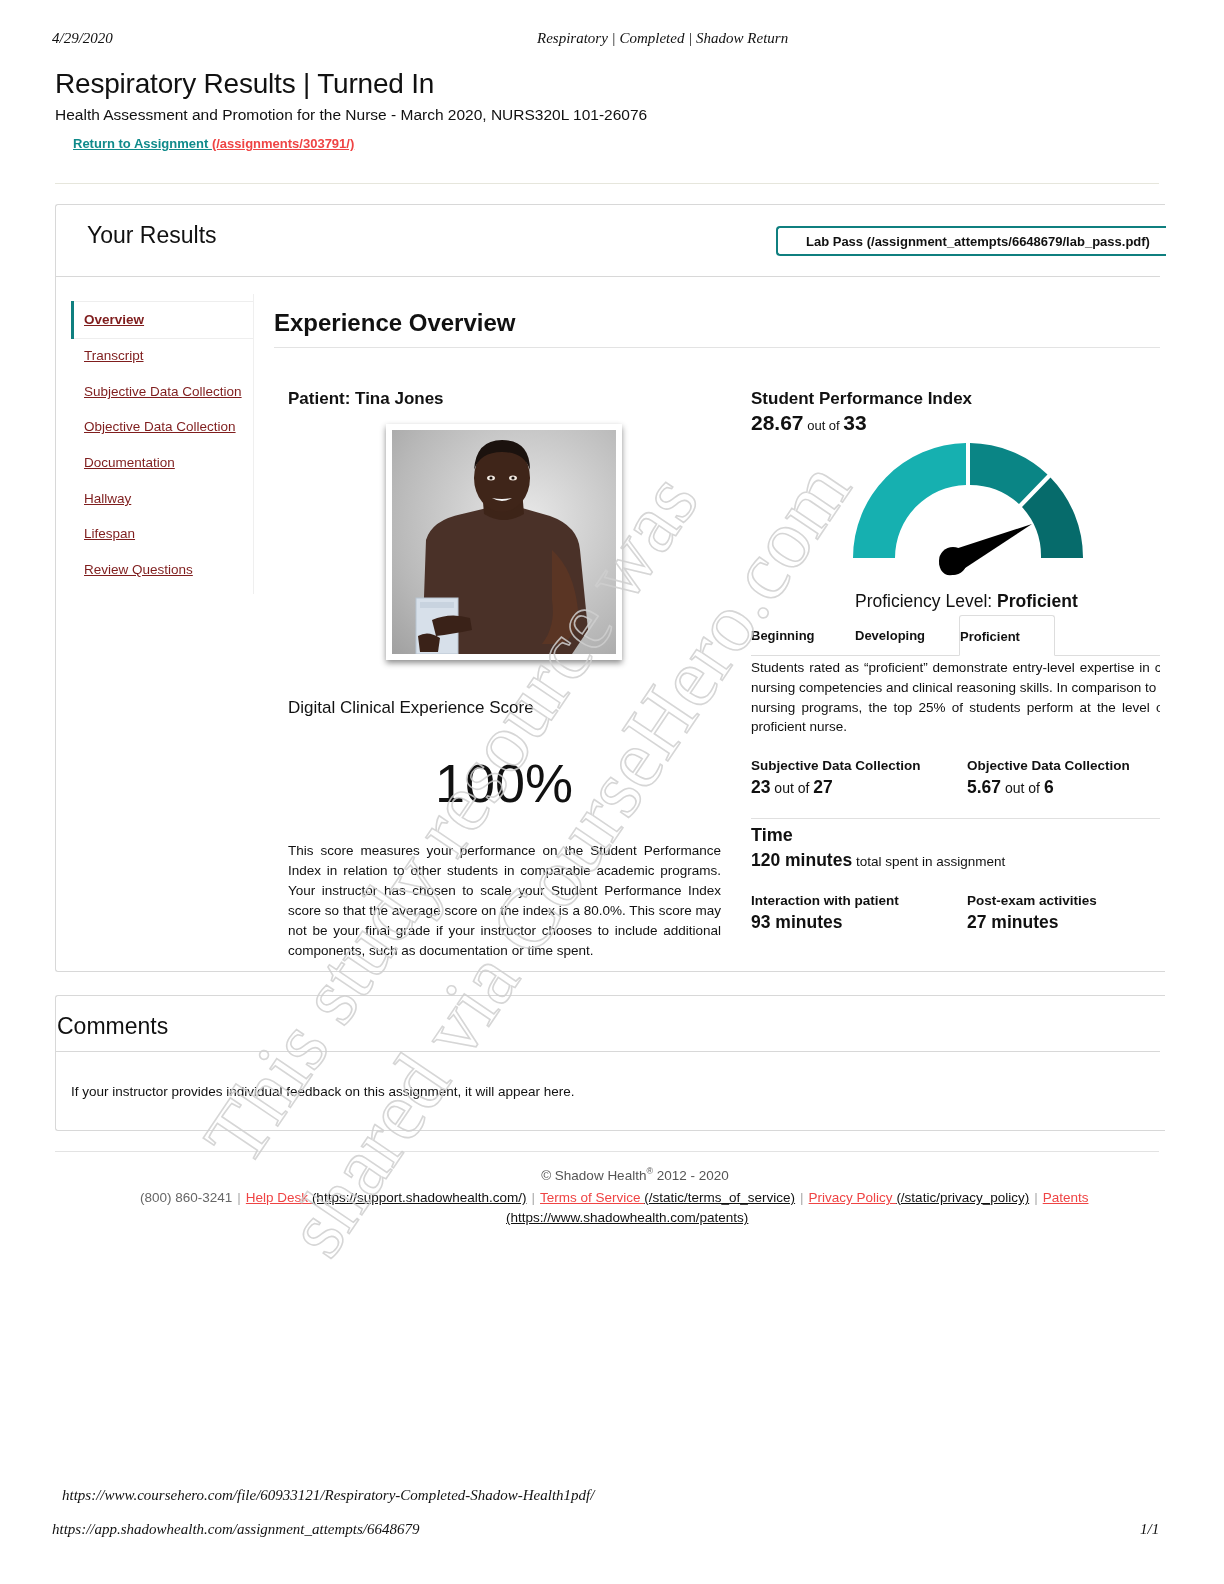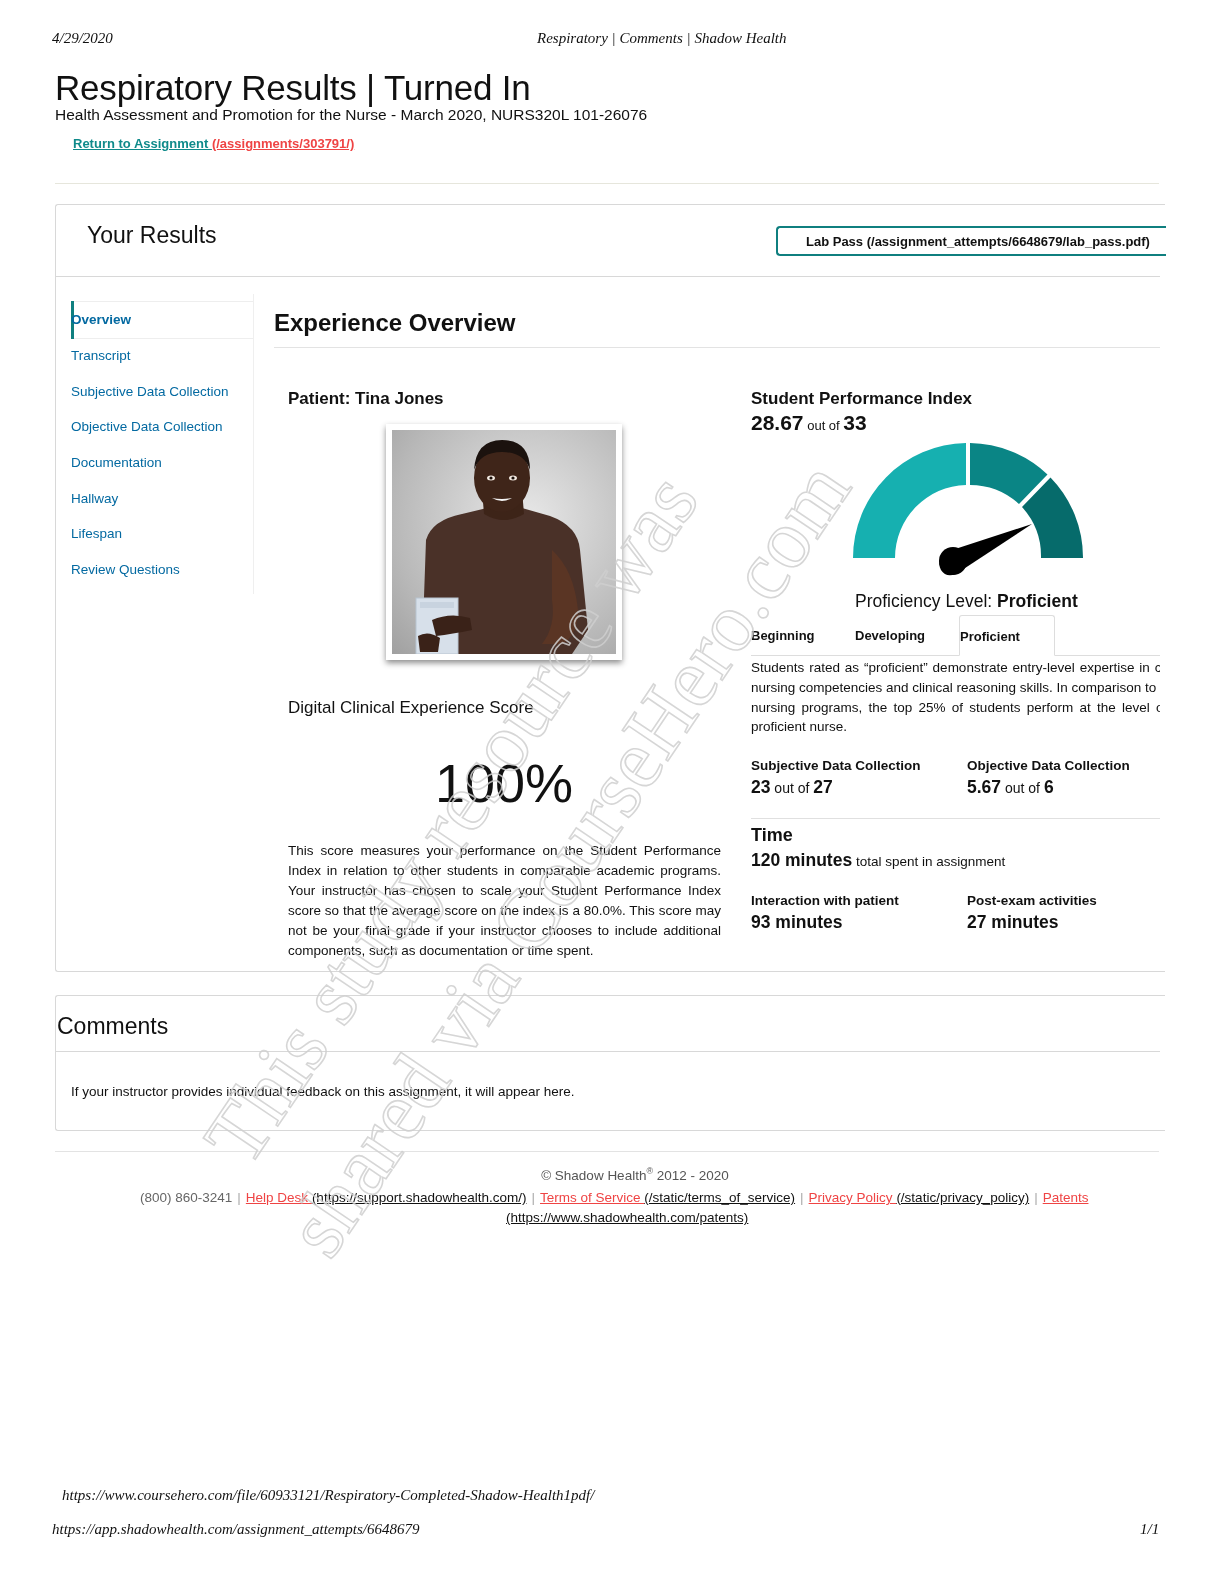--- a/index.html
+++ b/index.html
@@ -12,36 +12,36 @@
   .abs { position: absolute; }
 
   
   .print-date { left: 52px; top: 30px; font-size: 15px; }
   .print-title { left: 537px; top: 30px; font-size: 15px; }
   .print-url1 { left: 62px; top: 1487px; font-size: 15px; }
   .print-url2 { left: 52px; top: 1521px; font-size: 15px; }
   .print-page { left: 1140px; top: 1521px; font-size: 15px; text-align: right; }
 
   
-  .page-title { left: 55px; top: 68px; font-size: 35px; font-weight: normal; margin: 0; letter-spacing: -0.2px; }
+  .page-title { left: 55px; top: 68px; font-size: 28px; font-weight: normal; margin: 0; letter-spacing: -0.2px; }
   .page-subtitle { left: 55px; top: 106px; font-size: 15.5px; }
   .return-link { left: 73px; top: 136px; font-size: 13px; font-weight: bold; }
   .return-link .lbl { color: #0f8a8a; text-decoration: underline; }
   .return-link .path { color: #ef4444; text-decoration: underline; }
   .hr-top { left: 55px; top: 183px; width: 1104px; height: 1px; background: #e6e6dc; }
 
   
   .results-card { left: 55px; top: 204px; width: 1110px; height: 768px; border: 1px solid #d8d8d8; border-right: none; border-radius: 3px 0 0 3px; box-sizing: border-box; }
   .results-title { left: 87px; top: 222px; font-size: 23px; }
   .card-head-line { left: 56px; top: 276px; width: 1104px; height: 1px; background: #d8d8d8; }
   .labpass-btn { left: 776px; top: 226px; width: 390px; height: 30px; border: 2px solid #0f7f7f; border-right: none; border-radius: 4px 0 0 4px; box-sizing: border-box; font-size: 13px; font-weight: bold; padding: 6px 0 0 28px; white-space: nowrap; overflow: hidden; background: #fff; }
 
   
   .sidenav { left: 71px; top: 294px; width: 182px; height: 300px; border-right: 1px solid #efefef; }
-  .nav-item { position: absolute; left: 0; font-size: 13.5px; color: #0369a1; white-space: nowrap; }
+  .nav-item { position: absolute; left: 13px; font-size: 13.5px; text-decoration: underline; color: #7f1d1d; white-space: nowrap; }
   .nav-active-bar { left: 71px; top: 301px; width: 3px; height: 38px; background: #0f7f7f; }
   .nav-active-box { left: 74px; top: 301px; width: 179px; height: 38px; border-top: 1px solid #eee; border-bottom: 1px solid #eee; box-sizing: border-box; }
 
   
   .exp-title { left: 274px; top: 309px; font-size: 24px; font-weight: bold; }
   .exp-line { left: 274px; top: 347px; width: 886px; height: 1px; background: #e3e3e3; }
 
   .patient-label { left: 288px; top: 389px; font-size: 17px; font-weight: bold; }
   .portrait { left: 386px; top: 424px; width: 236px; height: 236px; background: #fff; box-shadow: 0 3px 6px rgba(0,0,0,0.45); }
   .portrait-inner { position: absolute; left: 6px; top: 6px; width: 224px; height: 224px; overflow: hidden; background: radial-gradient(ellipse at 60% 40%, #e8e8e8 0%, #b8b8b8 70%, #a0a0a0 100%); }
@@ -88,21 +88,21 @@
   .footer-links .path { text-decoration: underline; color: #111; }
   .footer-links2 { left: 506px; top: 1210px; font-size: 13.5px; text-decoration: underline; color: #111; }
 
   
   .watermark { left: 0; top: 0; width: 1224px; height: 1584px; pointer-events: none; }
 </style>
 </head>
 <body>
 
 <div class="abs serif print-date">4/29/2020</div>
-<div class="abs serif print-title">Respiratory | Comments | Shadow Health</div>
+<div class="abs serif print-title">Respiratory | Completed | Shadow Return</div>
 
 <h1 class="abs page-title">Respiratory Results | Turned In</h1>
 <div class="abs page-subtitle">Health Assessment and Promotion for the Nurse - March 2020, NURS320L 101-26076</div>
 <div class="abs return-link">
   <span class="lbl">Return to Assignment </span><span class="path">(/assignments/303791/)</span>
 </div>
 <div class="abs hr-top"></div>
 
 <div class="abs results-card"></div>
 <div class="abs results-title">Your Results</div>

